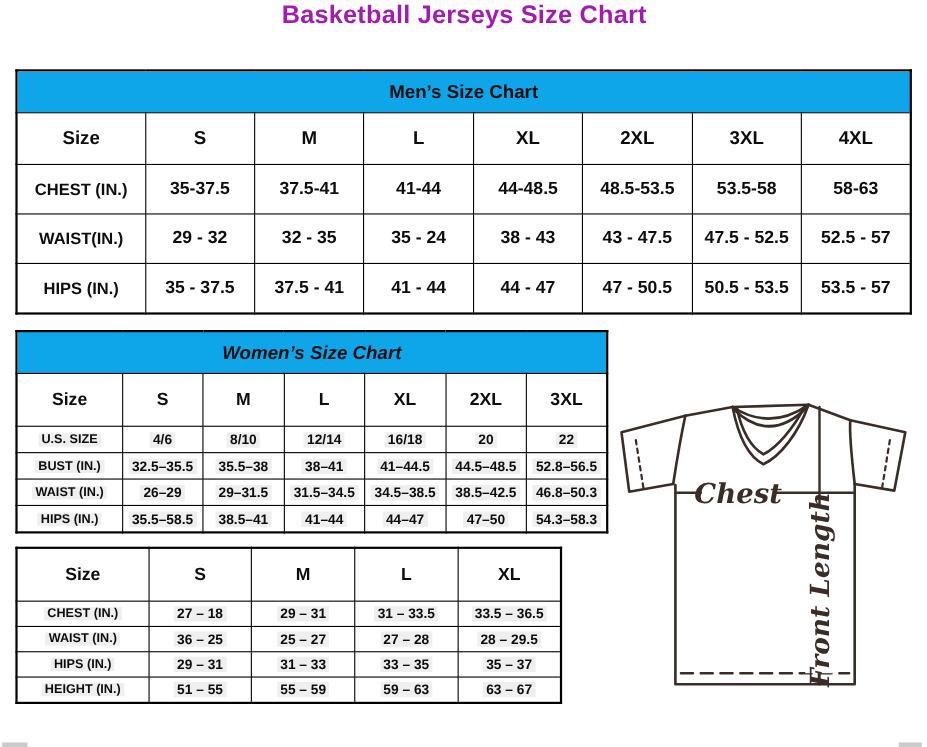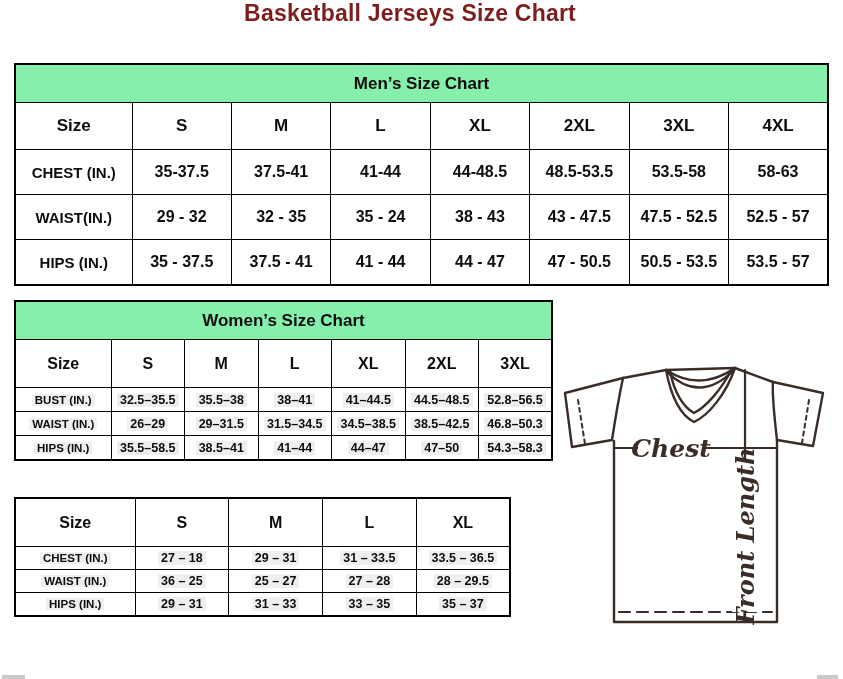--- a/index.html
+++ b/index.html
@@ -1,47 +1,47 @@
 <!DOCTYPE html>
 <html><head>
 <meta charset="utf-8">
 <style>
   html,body { margin:0; padding:0; background:#ffffff; }
   .screen {
     position:relative; width:843px; height:679px; background:#ffffff;
     font-family:"Liberation Sans", sans-serif; overflow:hidden;
   }
   .page-title {
-    position:absolute; left:4px; top:6; width:812px; text-align:center;
-    font-size:23px; font-weight:bold; color:#7f1d1d;
+    position:absolute; left:16px; top:6; width:812px; text-align:center;
+    font-size:23px; font-weight:bold; color:#a21caf;
     letter-spacing:0.2px;
   }
   table.size-table {
     position:absolute; border-collapse:collapse; table-layout:fixed;
     border:2px solid #000; background:#fff;
   }
   table.size-table td {
     border:1px solid #000; text-align:center; vertical-align:middle;
     color:#0d0d0d; overflow:hidden; white-space:nowrap;
   }
-  td.tbl-title { background:#86efac; font-weight:bold; font-size:17px; }
+  td.tbl-title { background:#0ea5e9; font-weight:bold; font-size:17px; }
   td.col-head  { font-weight:bold; }
   td.row-label { font-weight:bold; }
   td.cell      { font-weight:bold; }
 
   
   .mens { left:14px; top:63px; width:815px; }
   .mens .title-row td { height:35px; }
   .mens .cols-row td  { height:44px; font-size:17px; }
   .mens .data-row td  { height:42px; font-size:16px; }
   .mens td.row-label  { font-size:15px; }
 
   
   .womens { left:14px; top:300px; width:539px; }
-  .womens .title-row td { height:35px; }
+  .womens .title-row td { height:35px;font-style:italic; }
   .womens .cols-row td  { height:45px; font-size:16px; }
   .womens .data-row td  { height:21px; font-size:12.5px; }
   .womens td.row-label  { font-size:11.5px; }
 
   
   .youth { left:14px; top:497px; width:497px; }
   .youth .title-row td { height:35px; }
   .youth .cols-row td  { height:45px; font-size:16px; }
   .youth .data-row td  { height:20px; font-size:12.5px; }
   .youth td.row-label  { font-size:11.5px; }
@@ -144,20 +144,29 @@
         <tr class="cols-row">
           <td class="col-head">Size</td>
           <td class="col-head">S</td>
           <td class="col-head">M</td>
           <td class="col-head">L</td>
           <td class="col-head">XL</td>
           <td class="col-head">2XL</td>
           <td class="col-head">3XL</td>
         </tr>
         <tr class="data-row">
+          <td class="row-label"><span class="hl">U.S. SIZE</span></td>
+          <td class="cell"><span class="hl">4/6</span></td>
+          <td class="cell"><span class="hl">8/10</span></td>
+          <td class="cell"><span class="hl">12/14</span></td>
+          <td class="cell"><span class="hl">16/18</span></td>
+          <td class="cell"><span class="hl">20</span></td>
+          <td class="cell"><span class="hl">22</span></td>
+        </tr>
+        <tr class="data-row">
           <td class="row-label"><span class="hl">BUST (IN.)</span></td>
           <td class="cell"><span class="hl">32.5–35.5</span></td>
           <td class="cell"><span class="hl">35.5–38</span></td>
           <td class="cell"><span class="hl">38–41</span></td>
           <td class="cell"><span class="hl">41–44.5</span></td>
           <td class="cell"><span class="hl">44.5–48.5</span></td>
           <td class="cell"><span class="hl">52.8–56.5</span></td>
         </tr>
         <tr class="data-row">
           <td class="row-label"><span class="hl">WAIST (IN.)</span></td>
@@ -210,20 +219,27 @@
           <td class="cell"><span class="hl">27 – 28</span></td>
           <td class="cell"><span class="hl">28 – 29.5</span></td>
         </tr>
         <tr class="data-row">
           <td class="row-label"><span class="hl">HIPS (IN.)</span></td>
           <td class="cell"><span class="hl">29 – 31</span></td>
           <td class="cell"><span class="hl">31 – 33</span></td>
           <td class="cell"><span class="hl">33 – 35</span></td>
           <td class="cell"><span class="hl">35 – 37</span></td>
         </tr>
+        <tr class="data-row">
+          <td class="row-label"><span class="hl">HEIGHT (IN.)</span></td>
+          <td class="cell"><span class="hl">51 – 55</span></td>
+          <td class="cell"><span class="hl">55 – 59</span></td>
+          <td class="cell"><span class="hl">59 – 63</span></td>
+          <td class="cell"><span class="hl">63 – 67</span></td>
+        </tr>
       </tbody>
     </table>
 
   <div class="jersey-wrap">
     <svg width="282" height="272" viewBox="0 0 282 272" fill="none" stroke="#3a2d28" stroke-width="2.4" stroke-linecap="round" stroke-linejoin="round">
 
       <path d="M 58,79 L 58,260 L 221,260 L 221,78"></path>
 
       <path d="M 67,16 L 110,8"></path>
       <path d="M 179,6 L 217,20"></path>

